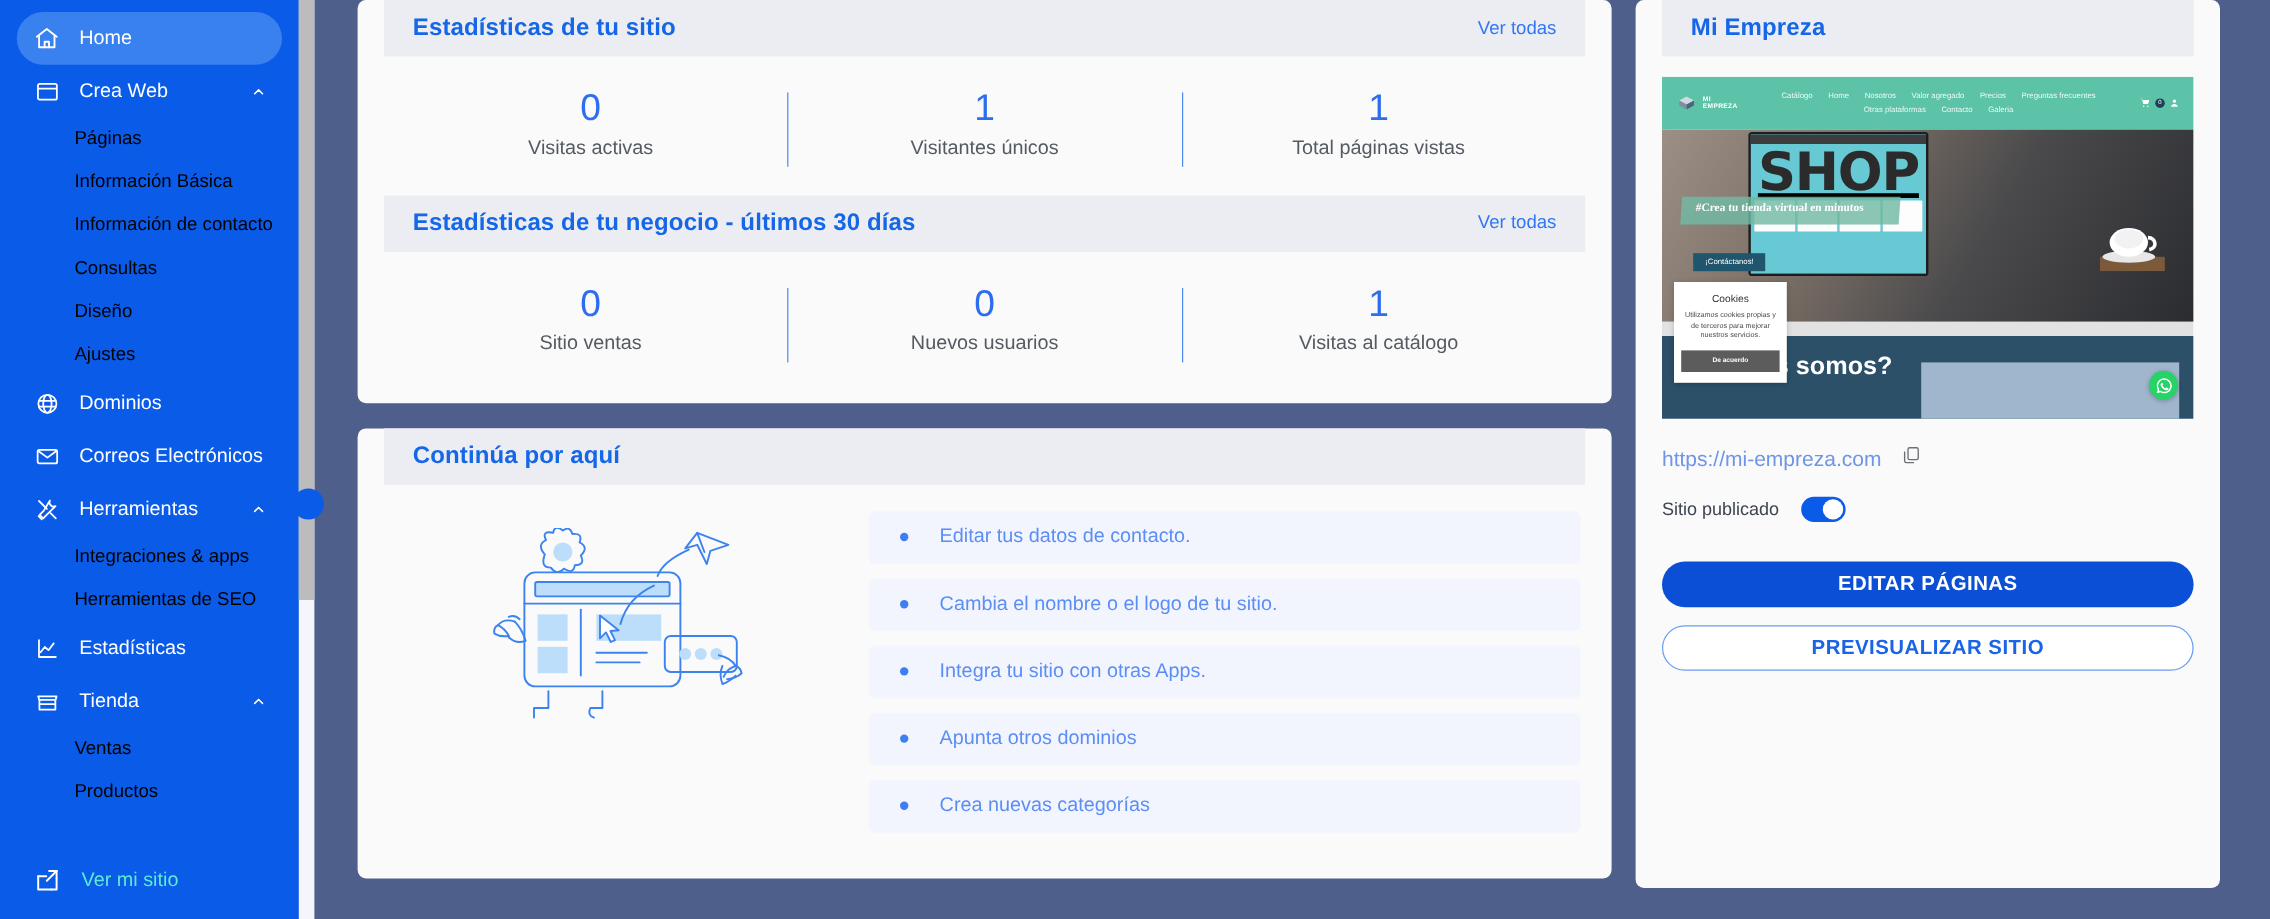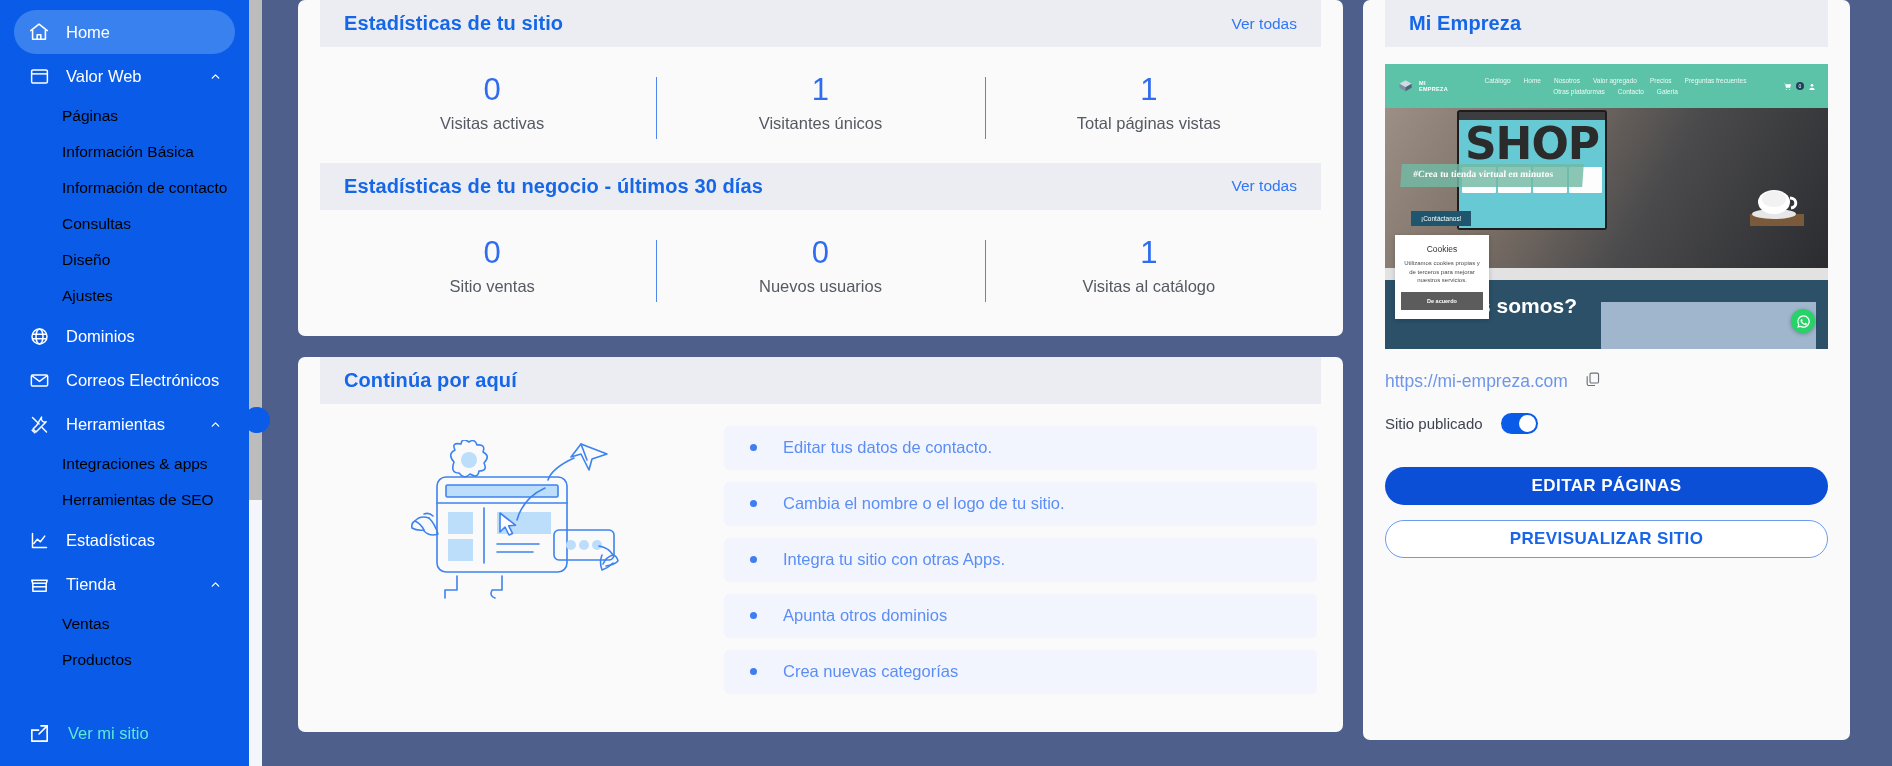--- a/index.html
+++ b/index.html
@@ -179,21 +179,21 @@
     column-gap: 13px; row-gap: 4px; padding: 0 20px;
   }
   .pv-menu span { color: #eafaf4; font-size: 6.5px; }
   .pv-icons { display: flex; align-items: center; gap: 4px; }
   .pv-hero {
     height: 160px; position: relative; overflow: hidden;
     background: linear-gradient(120deg,#9b8f86 0%, #7e7167 30%, #4a4a4c 60%, #2b2c30 100%);
   }
   .pv-laptop {
     position: absolute; left: 72px; top: 2px; width: 150px; height: 120px;
-    background: #1d1d1f; border-radius: 3px; padding: 2px;
+    background: #1d1d1f; border-radius: 3px; padding: 2px; text-decoration: underline;
   }
   .pv-screen {
     width: 100%; height: 100%; background: #67c9d4; position: relative; overflow: hidden;
   }
   .pv-screen .bar { height: 8px; background: #3d3d40; }
   .pv-shop {
     font-size: 44px; font-weight: 800; color: #2b2b2b; line-height: .92;
     text-align: center; letter-spacing: -1px; padding-top: 4px;
     font-family: "DejaVu Sans", sans-serif;
   }
@@ -283,21 +283,21 @@
       </div>
 
       <div class="nav-item">
         <span class="ic">
           <svg width="21" height="21" viewBox="0 0 24 24" fill="none" stroke="#ffffff" stroke-width="1.7" stroke-linejoin="round">
               <rect x="3" y="4.5" width="18" height="15" rx="1.6"></rect>
               <path d="M3 9h18"></path>
               <path d="M7.2 6.8h.01"></path>
             </svg>
         </span>
-        <span class="lbl">Valor Web</span>
+        <span class="lbl">Crea Web</span>
         <span class="chev">
           <svg width="13" height="13" viewBox="0 0 24 24" fill="none" stroke="#ffffff" stroke-width="2.4" stroke-linecap="round" stroke-linejoin="round">
               <path d="M6 15l6-6 6 6"></path>
             </svg>
         </span>
       </div>
       <div class="nav-sub">
           <span>Páginas</span>
         </div>
       <div class="nav-sub">

